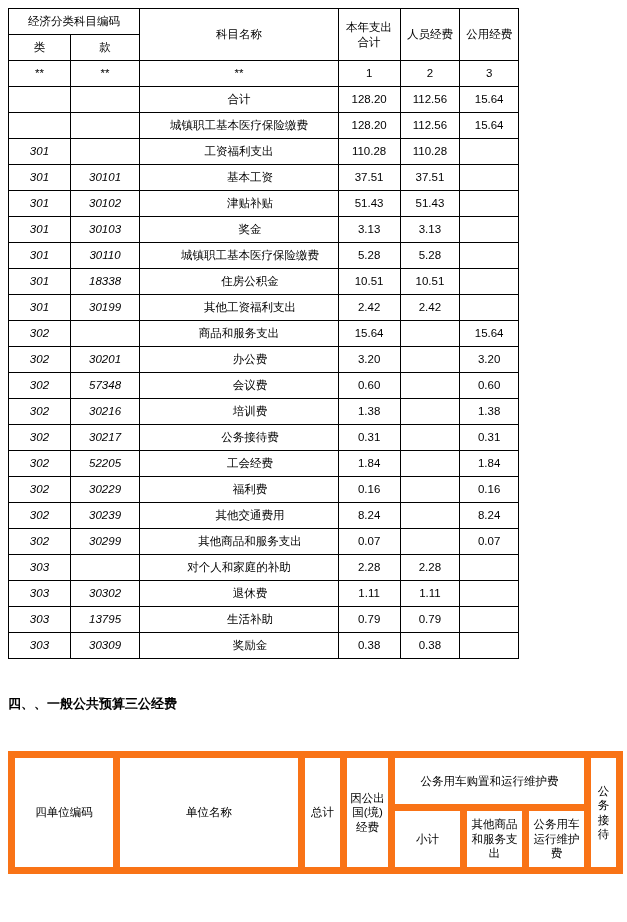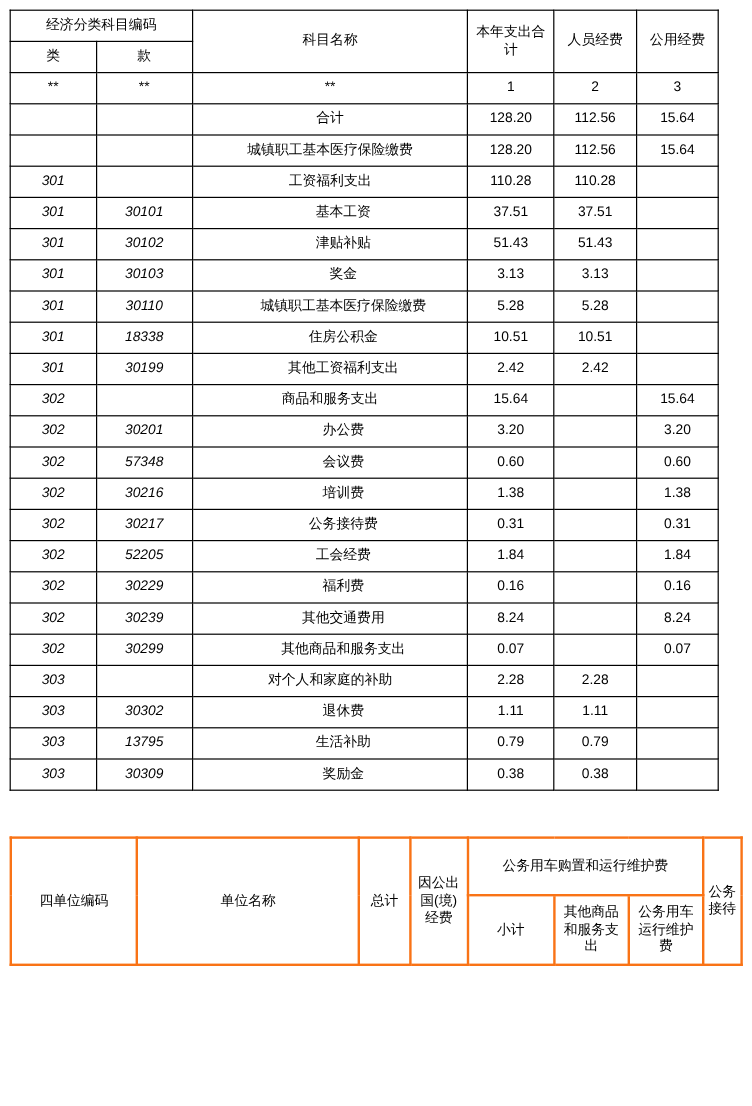--- a/index.html
+++ b/index.html
@@ -18,21 +18,21 @@
   .page {
     position: relative;
     width: 627px;
     height: 922px;
     box-sizing: border-box;
   }
   table.budget {
     border-collapse: collapse;
     table-layout: fixed;
     margin: 8px 0 0 8px;
-    width: 591px;
+    width: 511px;
     font-size: 11.5px;
   }
   table.budget td {
     border: 1px solid #000;
     padding: 0;
     height: 25px;
     text-align: center;
     vertical-align: middle;
     line-height: 1.15;
     font-size: 11.5px;
@@ -85,21 +85,21 @@
   }
 
   table.gongtable {
     border-collapse: collapse;
     table-layout: fixed;
     margin: 38px 0 0 8px;
     width: 611px;
     font-size: 11.5px;
   }
   table.gongtable td {
-    border: 2px solid #f97316;
+    border: 7px solid #f97316;
     padding: 1px 2px;
     text-align: center;
     vertical-align: middle;
     line-height: 1.25;
     font-size: 11.5px;
   }
   .g-col-code { width: 105px; }
   .g-col-name { width: 185px; }
   .g-col-total { width: 42px; }
   .g-col-yingu { width: 48px; }
@@ -330,20 +330,21 @@
         <td class="code">303</td>
         <td class="code">30309</td>
         <td class="name-cell indent1">奖励金</td>
         <td class="num">0.38</td>
         <td class="num">0.38</td>
         <td class="num"></td>
       </tr>
     </tbody>
   </table>
 
+  <div class="section-title">四、、一般公共预算三公经费</div>
 
   <table class="gongtable">
     <colgroup>
       <col class="g-col-code">
         <col class="g-col-name">
         <col class="g-col-total">
       <col class="g-col-yingu">
         <col class="g-col-xiaoji">
         <col class="g-col-gwgz">
       <col class="g-col-gwyx">

